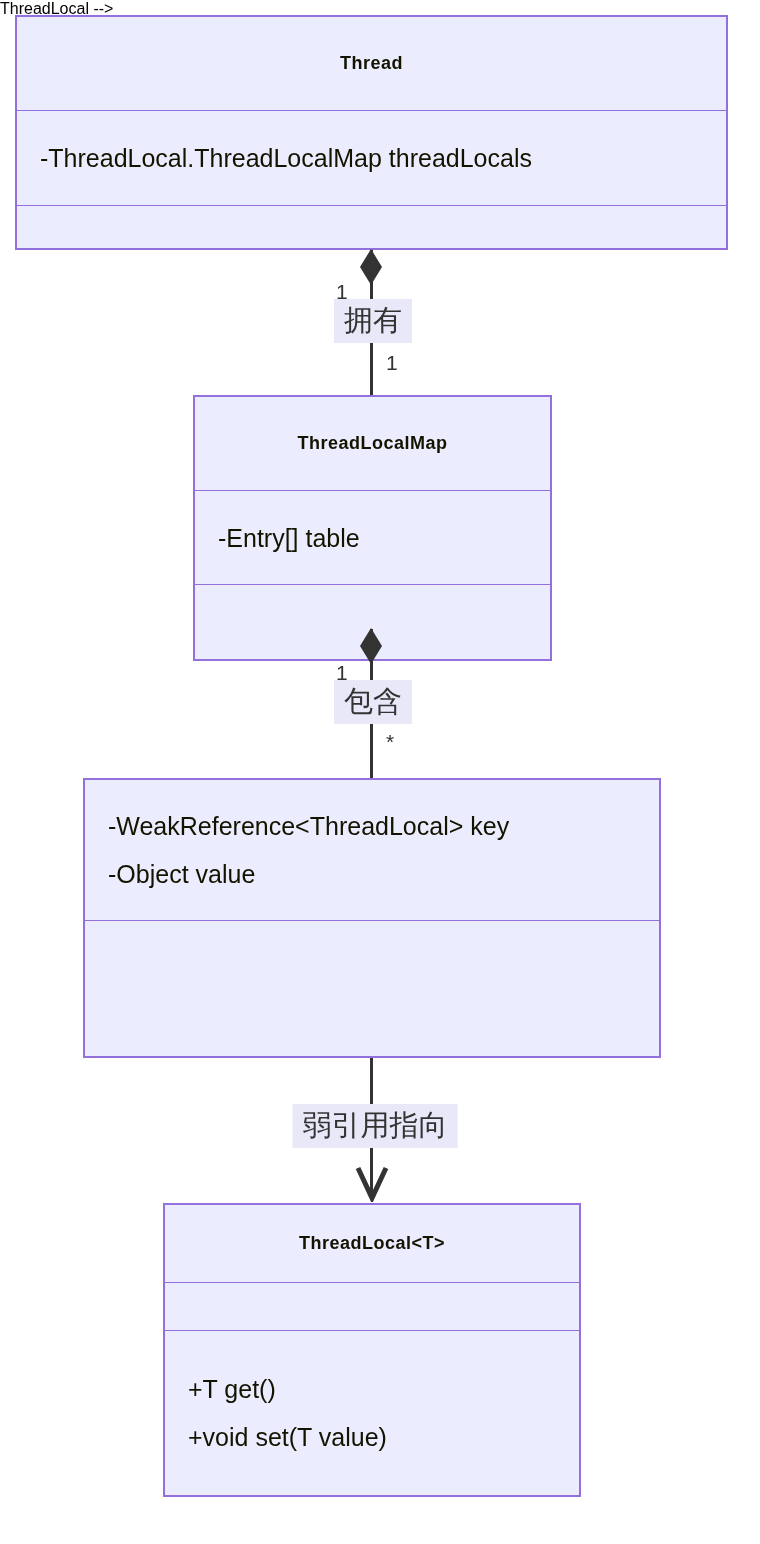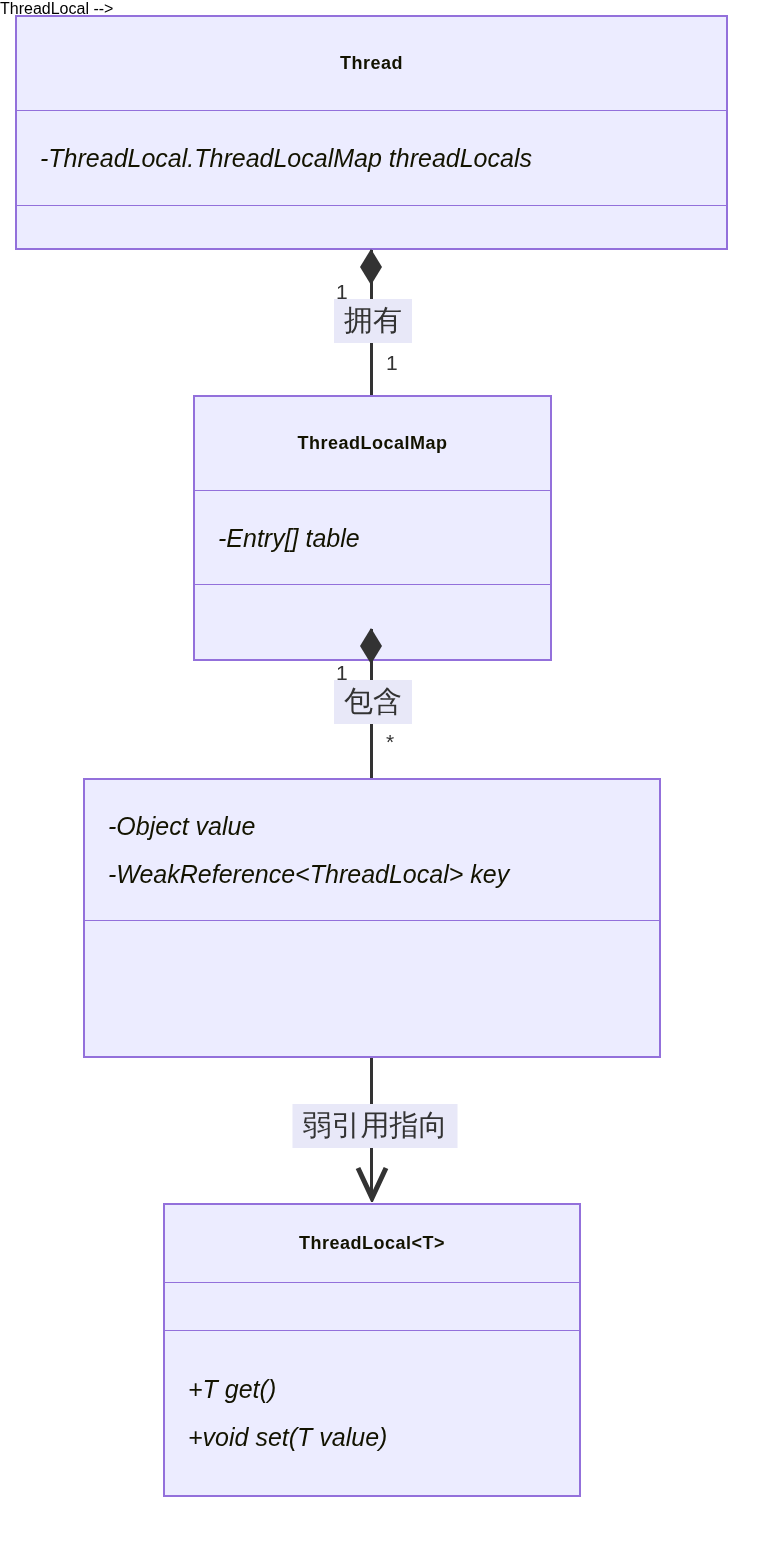--- a/index.html
+++ b/index.html
@@ -45,21 +45,20 @@
     color: var(--text);
     letter-spacing: 0.5px;
   }
   .cls-section {
     box-sizing: border-box;
     flex: none;
     display: flex;
     flex-direction: column;
     justify-content: center;
     padding-left: 23px;
-    font-style: italic;
   }
   .cls-attrs {
     border-bottom: 1.4px solid var(--box-border);
   }
   .cls-methods {
     flex: 1 1 auto;
   }
   .member {
     font-size: 25px;
     line-height: 48px;
@@ -133,22 +132,22 @@
   <svg class="edge-marker" style="left:358px; top:628px;" width="26" height="36" viewBox="0 0 26 36">
     <polygon points="13,0 24,18 13,36 2,18" fill="#333333"></polygon>
   </svg>
   <div class="mult" style="left:336px; top:662px;">1</div>
   <div class="edge-label" style="left:373px; top:680px;">包含</div>
   <div class="mult" style="left:386px; top:731px;">*</div>
 
   
   <div class="class-box" style="left:83px; top:778px; width:578px; height:280px;">
     <div class="cls-section cls-attrs" style="height:141px;">
+      <div class="member">-WeakReference&lt;ThreadLocal&gt; key</div>
       <div class="member">-Object value</div>
-      <div class="member">-WeakReference&lt;ThreadLocal&gt; key</div>
     </div>
     <div class="cls-section cls-methods"></div>
   </div>
 
    ThreadLocal<t> --&gt;
   <div class="edge-line" style="left:370px; top:1058px; height:140px;"></div>
   <div class="edge-label" style="left:375px; top:1104px;">弱引用指向</div>
   <svg class="edge-marker" style="left:353px; top:1164px;" width="38" height="38" viewBox="0 0 38 38">
     <path d="M5,4 L19,34 L33,4" fill="none" stroke="#333333" stroke-width="5"></path>
   </svg>

